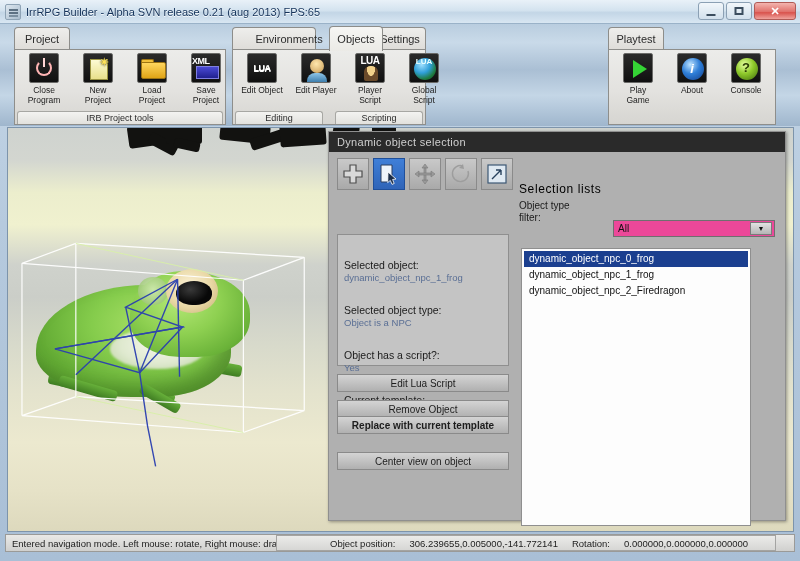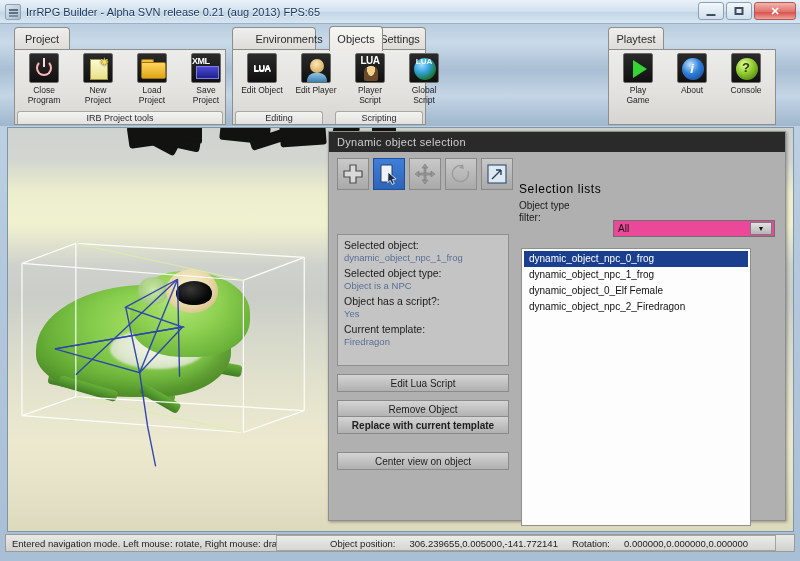--- a/index.html
+++ b/index.html
@@ -277,21 +277,21 @@
     position: relative;
   }
   .tbtn.active { background: linear-gradient(180deg,#3f7fd8,#2f64b8); border-color: #1f4f9a; }
   .tbtn svg { position: absolute; left: 50%; top: 50%; transform: translate(-50%,-50%); }
 
   .infobox {
     position: absolute; left: 8px; top: 82px; width: 172px; height: 132px;
     background: #c4c4c4; border: 1px solid #8f8f8f;
     padding: 4px 6px;
   }
-  .info-k { font-size: 10.5px; color: #1b1b1b; line-height: 13px; white-space: nowrap; }
+  .info-k { font-size: 10.5px; color: #1b1b1b; line-height: 13px; white-space: nowrap; margin-top: 20px; }
   .info-v { font-size: 9.5px; color: #5a6f95; line-height: 12px; margin-bottom: 3px; white-space: nowrap; }
 
   .dbtn {
     position: absolute; left: 8px; width: 172px; height: 18px;
     background: linear-gradient(180deg,#d4d4d4,#b0b0b0);
     border: 1px solid #8a8a8a;
     font-size: 10px; color: #1d1d1d;
     display: flex; align-items: center; justify-content: center;
   }
 
@@ -574,21 +574,20 @@
       <div class="filter-lbl">Object type filter:</div>
 
       <div class="combo">
         <span>All</span>
         <div class="arrow">▼</div>
       </div>
 
       <div class="listbox">
         <div class="litem sel">dynamic_object_npc_0_frog</div>
         <div class="litem">dynamic_object_npc_1_frog</div>
-        <div class="litem">dynamic_object_0_Elf Female</div>
         <div class="litem">dynamic_object_npc_2_Firedragon</div>
       </div>
 
     </div>
   </div>
 
   <div class="statusbar">
     <div class="st-text">Entered navigation mode. Left mouse: rotate, Right mouse: drag, Mouse wheel: zoom</div>
   </div>
 

